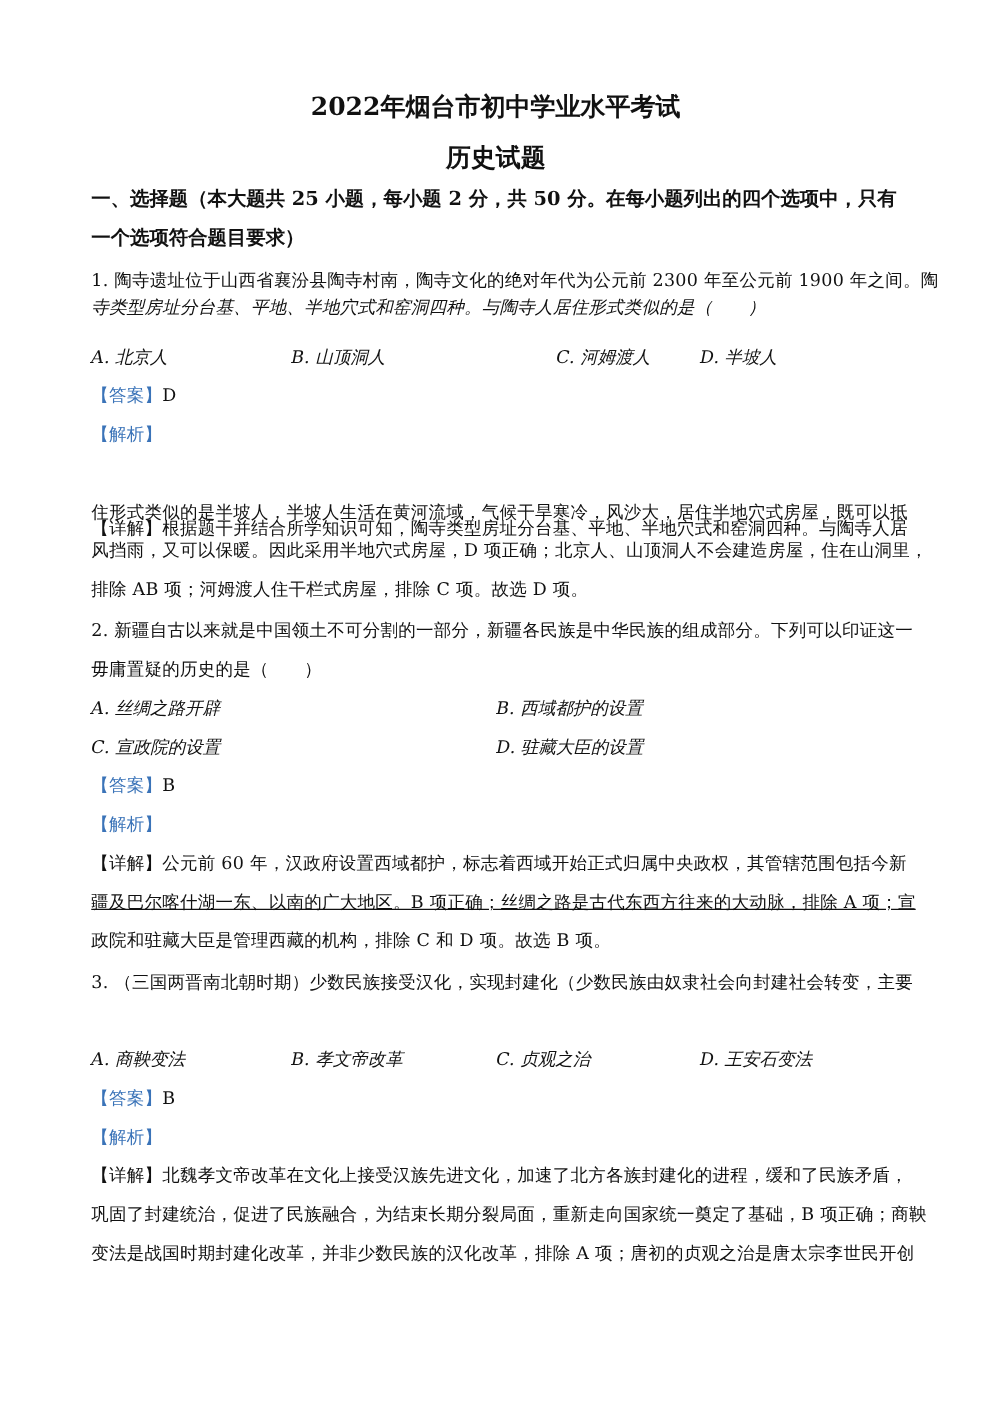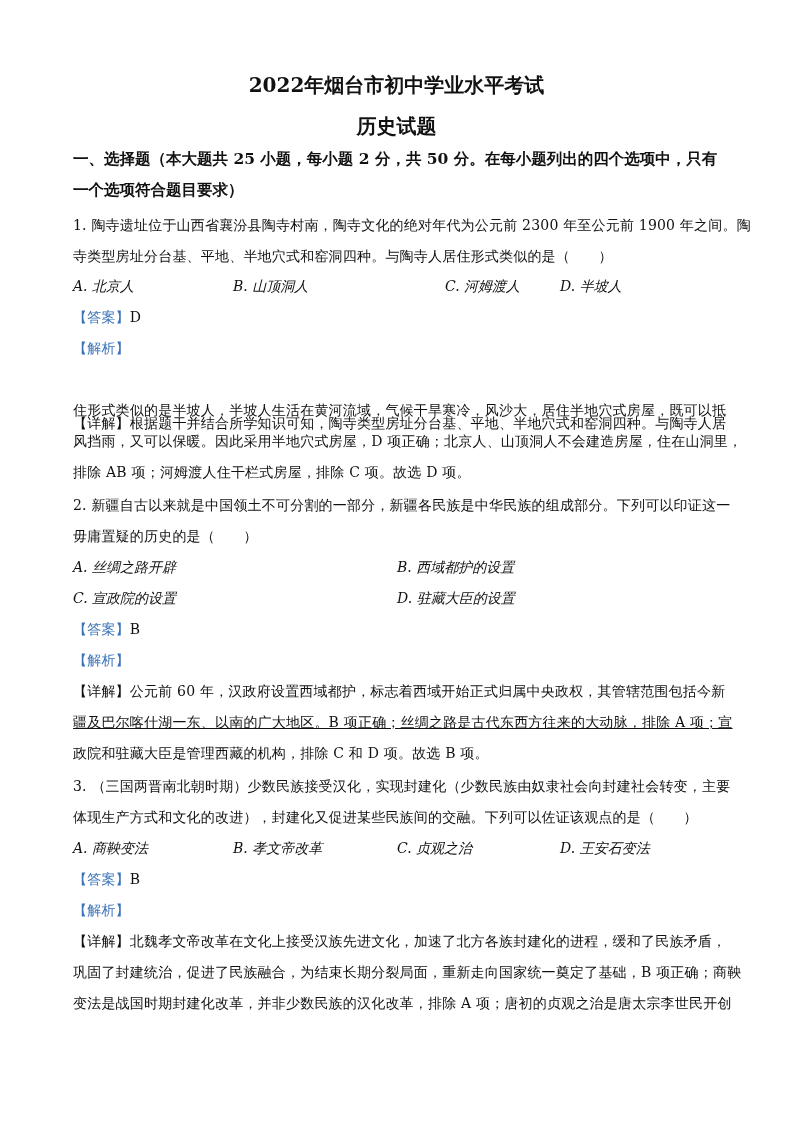--- a/index.html
+++ b/index.html
@@ -19,21 +19,21 @@
 <body>
 
 <div class="page">
   <div class="title t1">2022年烟台市初中学业水平考试</div>
   <div class="title t2">历史试题</div>
 
   <div class="sec" style="top:143px;">一、选择题（本大题共 25 小题，每小题 2 分，共 50 分。在每小题列出的四个选项中，只有</div>
   <div class="sec" style="top:174px;">一个选项符合题目要求）</div>
 
   <div class="line" style="top:215px;">1. 陶寺遗址位于山西省襄汾县陶寺村南，陶寺文化的绝对年代为公元前 2300 年至公元前 1900 年之间。陶</div>
-  <div class="line" style="top:246px;">寺类型房址分台基、平地、半地穴式和窑洞四种。与陶寺人居住形式类似的是（　　）</div>
+  <div class="line" style="top:236px;font-style:italic;">寺类型房址分台基、平地、半地穴式和窑洞四种。与陶寺人居住形式类似的是（　　）</div>
   <div class="opt" style="left:73px;top:276px;">A. 北京人</div>
   <div class="opt" style="left:233px;top:276px;">B. 山顶洞人</div>
   <div class="opt" style="left:397px;top:276px;margin-left:48px;">C. 河姆渡人</div>
   <div class="opt" style="left:560px;top:276px;">D. 半坡人</div>
   <div class="line" style="top:307px;"><span class="tag">【答案】</span><span>D</span></div>
   <div class="line" style="top:338px;"><span class="tag">【解析】</span></div>
   <div class="line" style="top:369px;margin-top:44px;"><span class="tagx">【详解】</span><span>根据题干并结合所学知识可知，陶寺类型房址分台基、平地、半地穴式和窑洞四种。与陶寺人居</span></div>
   <div class="line" style="top:431px;">风挡雨，又可以保暖。因此采用半地穴式房屋，D 项正确；北京人、山顶洞人不会建造房屋，住在山洞里，</div>
   <div class="line" style="top:400px;">住形式类似的是半坡人，半坡人生活在黄河流域，气候干旱寒冷，风沙大，居住半地穴式房屋，既可以抵</div>
   <div class="line" style="top:462px;">排除 AB 项；河姆渡人住干栏式房屋，排除 C 项。故选 D 项。</div>
@@ -44,21 +44,20 @@
   <div class="opt" style="left:397px;top:557px;">B. 西域都护的设置</div>
   <div class="opt" style="left:73px;top:588px;">C. 宣政院的设置</div>
   <div class="opt" style="left:397px;top:588px;">D. 驻藏大臣的设置</div>
   <div class="line" style="top:619px;"><span class="tag">【答案】</span><span>B</span></div>
   <div class="line" style="top:650px;"><span class="tag">【解析】</span></div>
   <div class="line" style="top:681px;"><span class="tagx">【详解】</span><span>公元前  60  年，汉政府设置西域都护，标志着西域开始正式归属中央政权，其管辖范围包括今新</span></div>
   <div class="line" style="top:712px;text-decoration:underline;">疆及巴尔喀什湖一东、以南的广大地区。B 项正确；丝绸之路是古代东西方往来的大动脉，排除 A 项；宣</div>
   <div class="line" style="top:743px;">政院和驻藏大臣是管理西藏的机构，排除 C 和 D 项。故选 B 项。</div>
 
   <div class="line" style="top:776px;">3. （三国两晋南北朝时期）少数民族接受汉化，实现封建化（少数民族由奴隶社会向封建社会转变，主要</div>
-  <div class="line" style="top:807px;">体现生产方式和文化的改进），封建化又促进某些民族间的交融。下列可以佐证该观点的是（　　）</div>
   <div class="opt" style="left:73px;top:838px;">A. 商鞅变法</div>
   <div class="opt" style="left:233px;top:838px;">B. 孝文帝改革</div>
   <div class="opt" style="left:397px;top:838px;">C. 贞观之治</div>
   <div class="opt" style="left:560px;top:838px;">D. 王安石变法</div>
   <div class="line" style="top:869px;"><span class="tag">【答案】</span><span>B</span></div>
   <div class="line" style="top:900px;"><span class="tag">【解析】</span></div>
   <div class="line" style="top:931px;"><span class="tagx">【详解】</span><span>北魏孝文帝改革在文化上接受汉族先进文化，加速了北方各族封建化的进程，缓和了民族矛盾，</span></div>
   <div class="line" style="top:962px;">巩固了封建统治，促进了民族融合，为结束长期分裂局面，重新走向国家统一奠定了基础，B 项正确；商鞅</div>
   <div class="line" style="top:993px;">变法是战国时期封建化改革，并非少数民族的汉化改革，排除 A 项；唐初的贞观之治是唐太宗李世民开创</div>
 </div>

